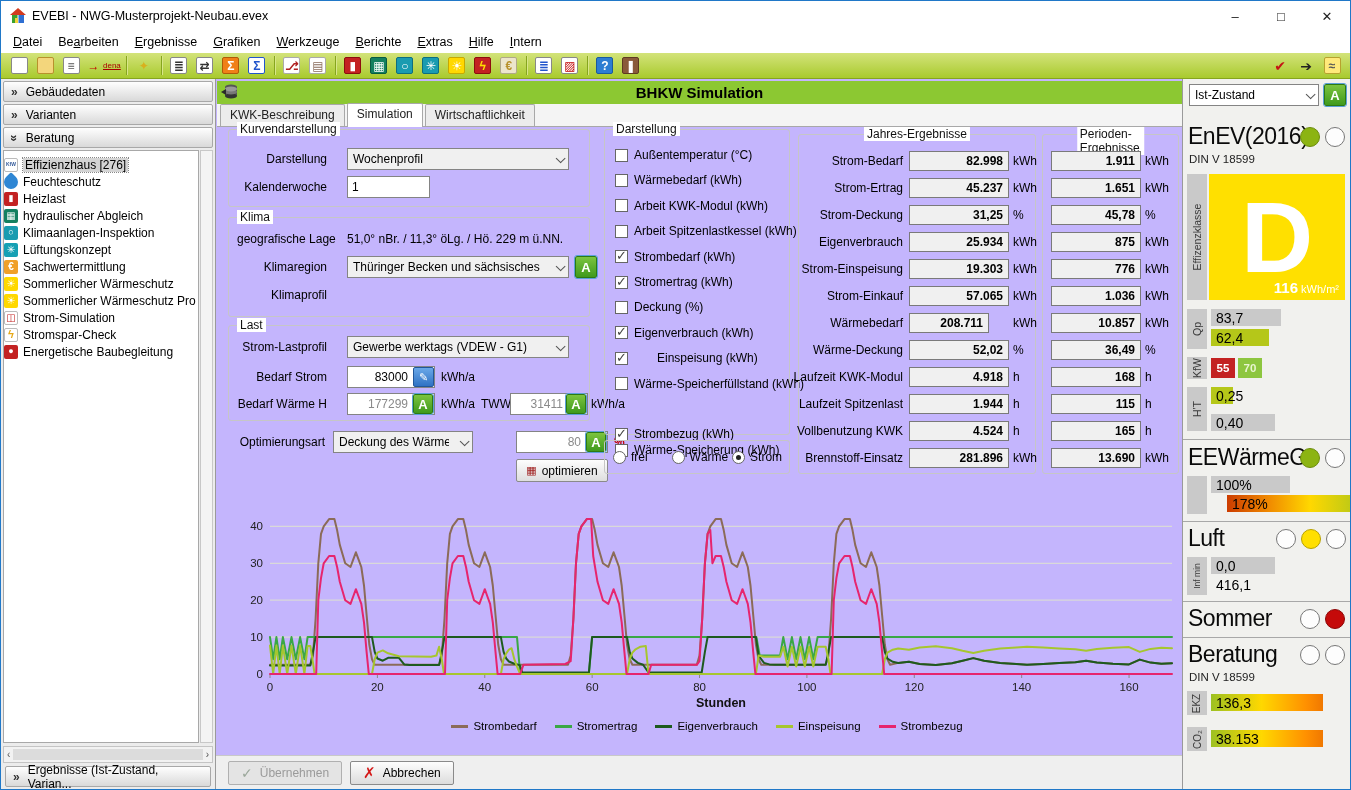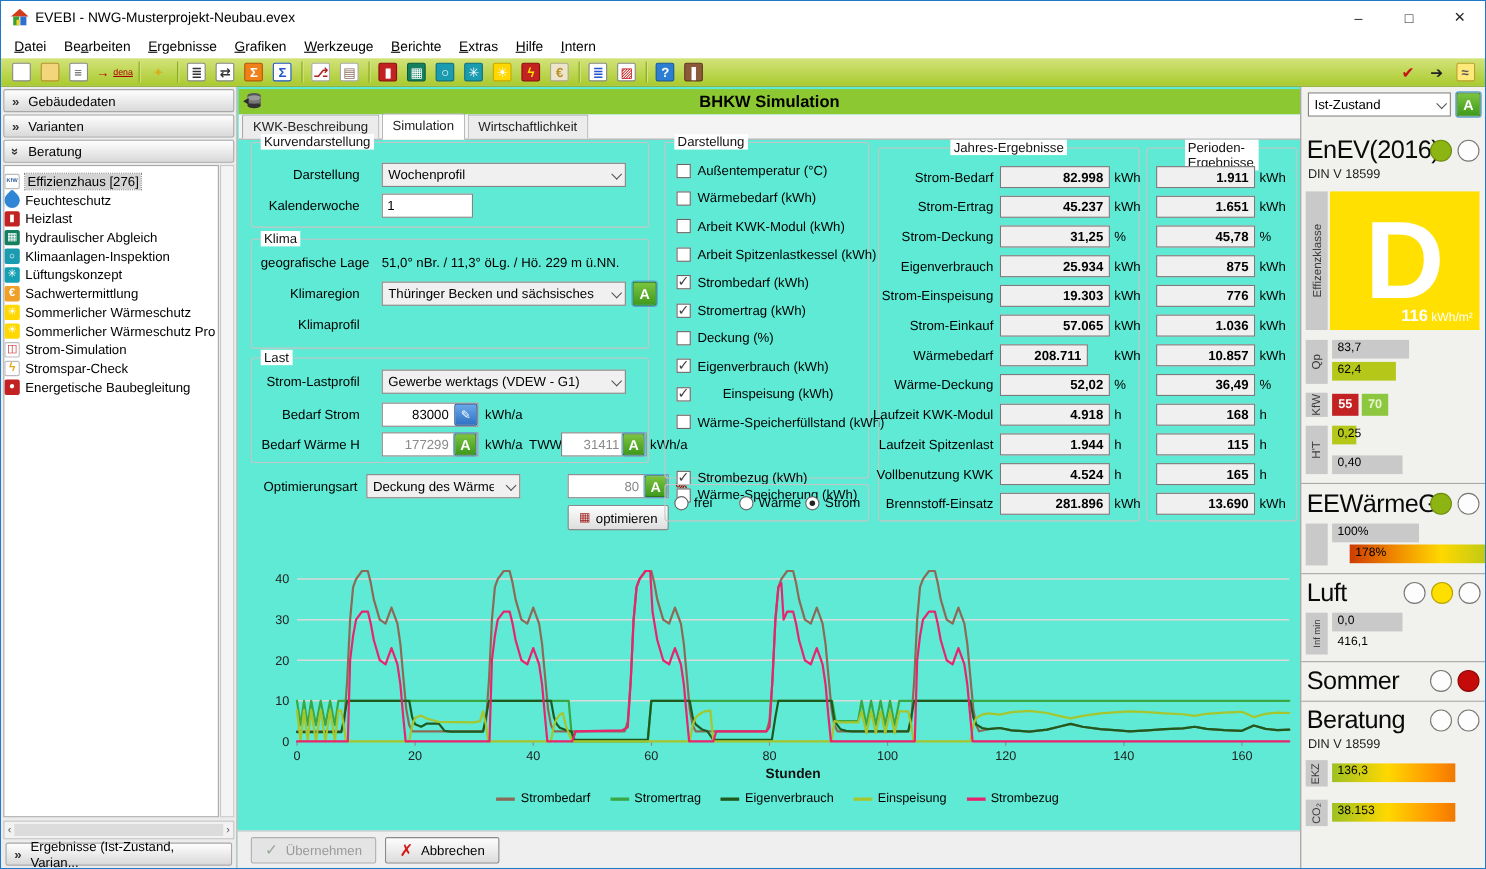--- a/index.html
+++ b/index.html
@@ -35,21 +35,21 @@
   .tree-item{height:17px;display:flex;align-items:center;gap:5px;font-size:12px;white-space:nowrap}
   .tree-icon{width:14px;height:14px;flex:0 0 14px;display:flex;align-items:center;justify-content:center;font-size:10px;font-weight:bold;color:#fff;border-radius:2px;line-height:1}
   .tree-icon.drop{background:#2e86d4;border-radius:2px 50% 50% 50%;transform:rotate(45deg)}
   .tree-label.selected{background:#d4d4d4;outline:1px dotted #888;padding:0 2px}
   #vscroll{position:absolute;top:71px;right:2px;width:13px;bottom:46px;background:#f4f4f4;border:1px solid #c8c8c8}
   #hscroll{position:absolute;bottom:26px;left:2px;right:2px;height:17px;background:#f2f2f2;border:1px solid #c4c4c4;display:flex;align-items:center;justify-content:space-between;padding:0 3px;color:#555;font-size:10px}
   #hscroll .thumb{flex:1;height:11px;background:#dcdcdc;margin:0 3px}
   #sidebar-bottom{position:absolute;bottom:2px;left:2px;right:2px}
 
   
-  #main{position:absolute;left:215px;top:78px;right:168px;bottom:0;background:#5eead4}
+  #main{position:absolute;left:215px;top:78px;right:168px;bottom:0;background:#c4b5fd}
   #main-header{position:absolute;top:2px;left:1px;right:0;height:23px;background:#8cc832;display:flex;align-items:center;justify-content:center;font-weight:bold;font-size:15px}
   #main-header-icon{position:absolute;left:4px;top:3px;width:18px;height:16px}
   #tabs{position:absolute;top:25px;left:1px;right:0;height:23px;border-bottom:1px solid #a8a8a8;background:#f4f4f4;display:flex;align-items:flex-end;padding-left:3px}
   .tab{padding:3px 9px 4px 9px;border:1px solid #a8a8a8;border-bottom:none;background:#ececec;margin-right:2px;font-size:12px;border-radius:2px 2px 0 0;color:#222}
   .tab.active{background:#fff;margin-bottom:-1px;padding-bottom:6px}
 
   .groupbox{position:absolute;border:1px solid #c6c6c6;border-radius:3px}
   .groupbox>.gb-title{position:absolute;top:-8px;left:8px;background:#fff;padding:0 3px;font-size:12px;color:#111}
   .gb-title.centered{left:50%;transform:translateX(-50%)}
 
@@ -90,21 +90,21 @@
   
   #rightpanel{position:absolute;top:78px;right:0;width:168px;bottom:0;background:#f1f1ee;border-left:1px solid #9a9a9a}
   .rp-h1{position:absolute;left:5px;font-size:23px;color:#0a0a0a;letter-spacing:-0.5px}
   .rp-sub{position:absolute;left:6px;font-size:11.5px;color:#222}
   .lamp{position:absolute;width:20px;height:20px;border-radius:50%;border:1px solid #777;background:#fdfdfd}
   .lamp.green{background:#8cb412;border-color:#6d8d0d}
   .lamp.yellow{background:#ffdf00;border-color:#b8a200}
   .lamp.red{background:#c50a0a;border-color:#8d0606}
   .vlabel{position:absolute;width:20px;background:#c9c9c9;color:#3a3a3a;display:flex;align-items:center;justify-content:center;font-size:10.5px}
   .vlabel span{transform:rotate(-90deg);white-space:nowrap}
-  .rbar{position:absolute;height:17px;font-size:11px;padding:1px 0 0 5px;color:#000;white-space:nowrap}
+  .rbar{position:absolute;height:17px;font-size:14px;padding:1px 0 0 5px;color:#000;white-space:nowrap}
   .rbar.gray{background:#c9c9c9}
   .rbar.olive{background:#b5c719}
   .grad-ee{background:linear-gradient(90deg,#cc3c00,#f08a00 30%,#ffd800 60%,#b4c719 95%)}
   .grad-ekz{background:linear-gradient(90deg,#9dc122,#ffd800 45%,#ff9000 85%,#f07800)}
   .kfwbox{position:absolute;width:24px;height:20px;display:flex;align-items:center;justify-content:center;color:#fff;font-size:11.5px;font-weight:bold}
   .rp-divider{position:absolute;left:0;right:0;height:1px;background:#a8a8a8}
   #klasse-box{position:absolute;background:#ffe000;display:flex;align-items:center;justify-content:center}
   #klasse-letter{font-size:100px;font-weight:bold;color:#fff;line-height:0.9}
   #klasse-kennwert{position:absolute;right:6px;bottom:4px;color:#fff;font-size:11px}
   #klasse-kennwert b{font-size:15px}

